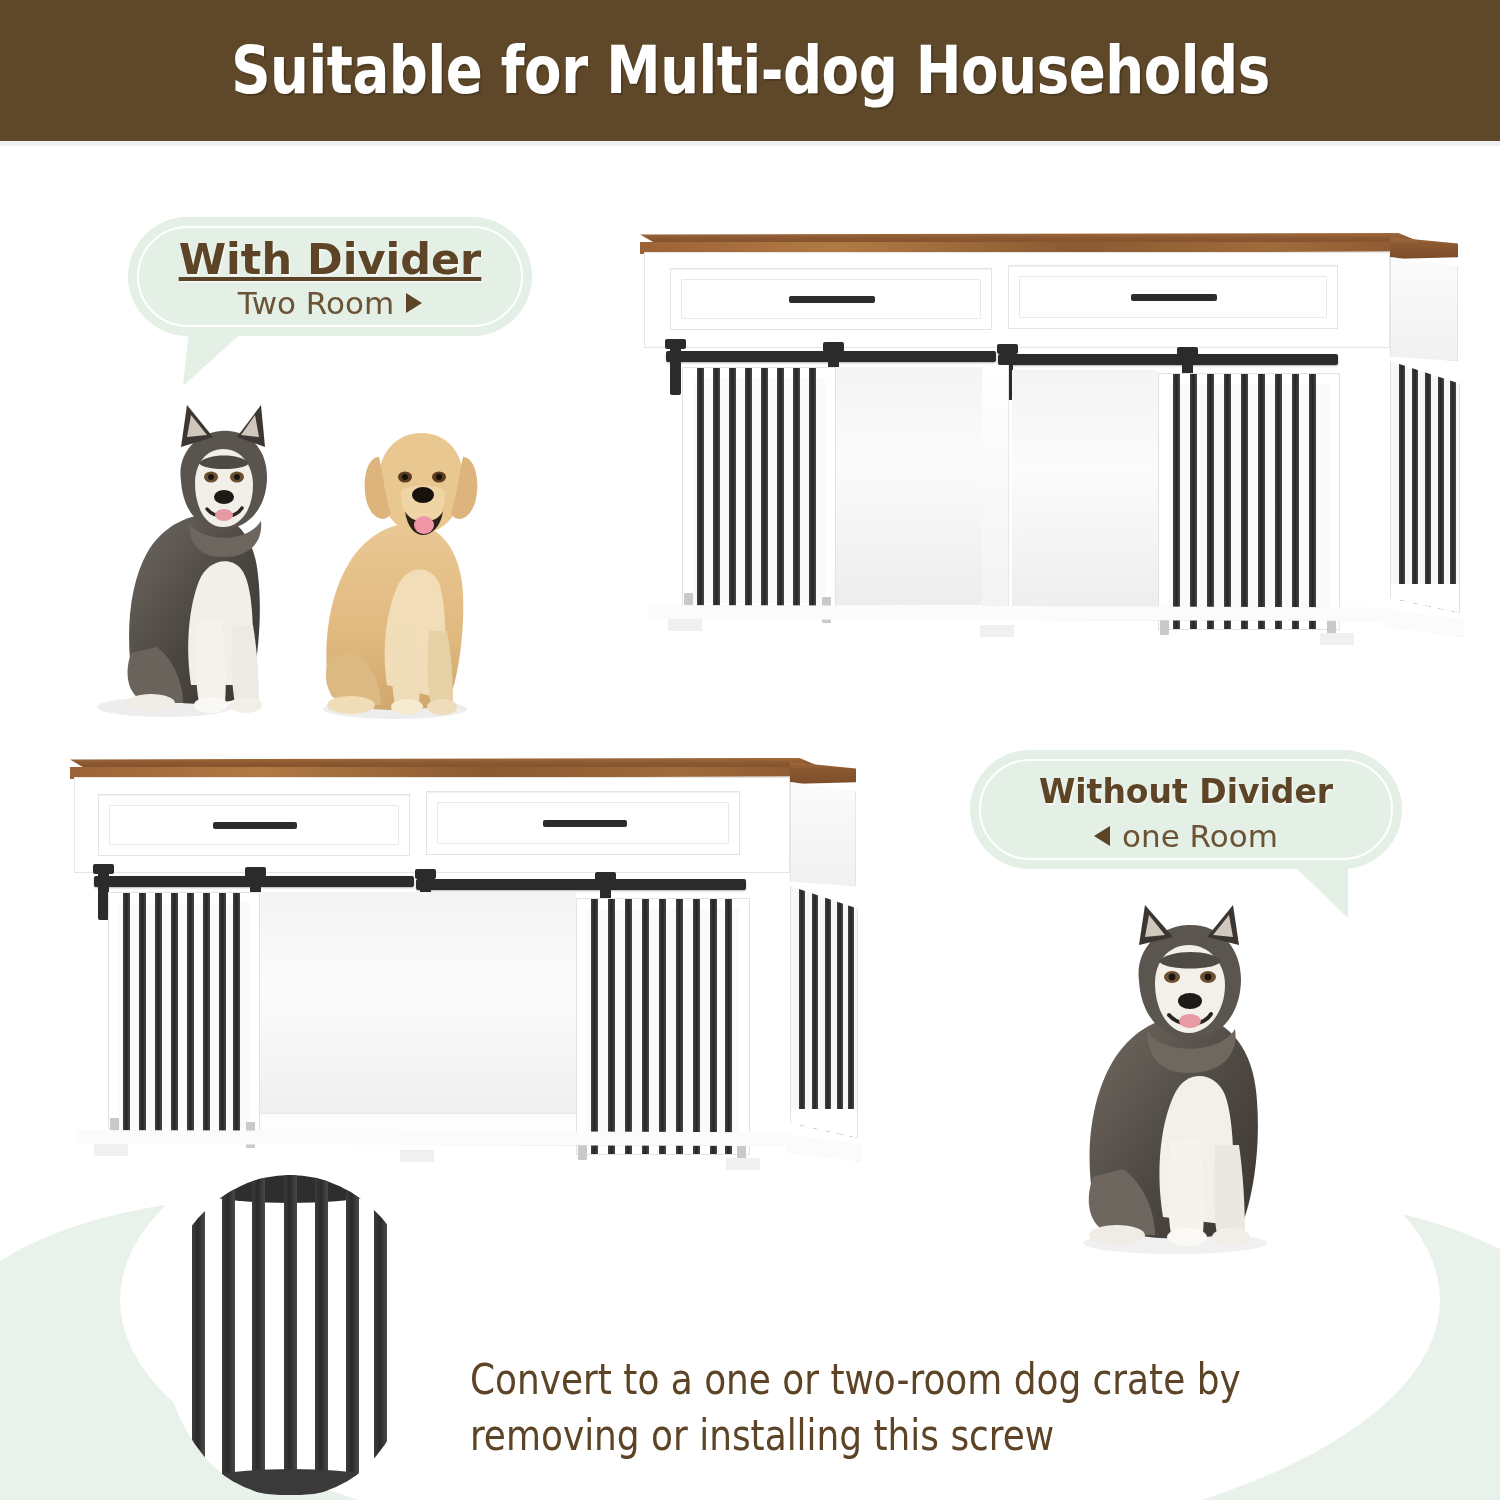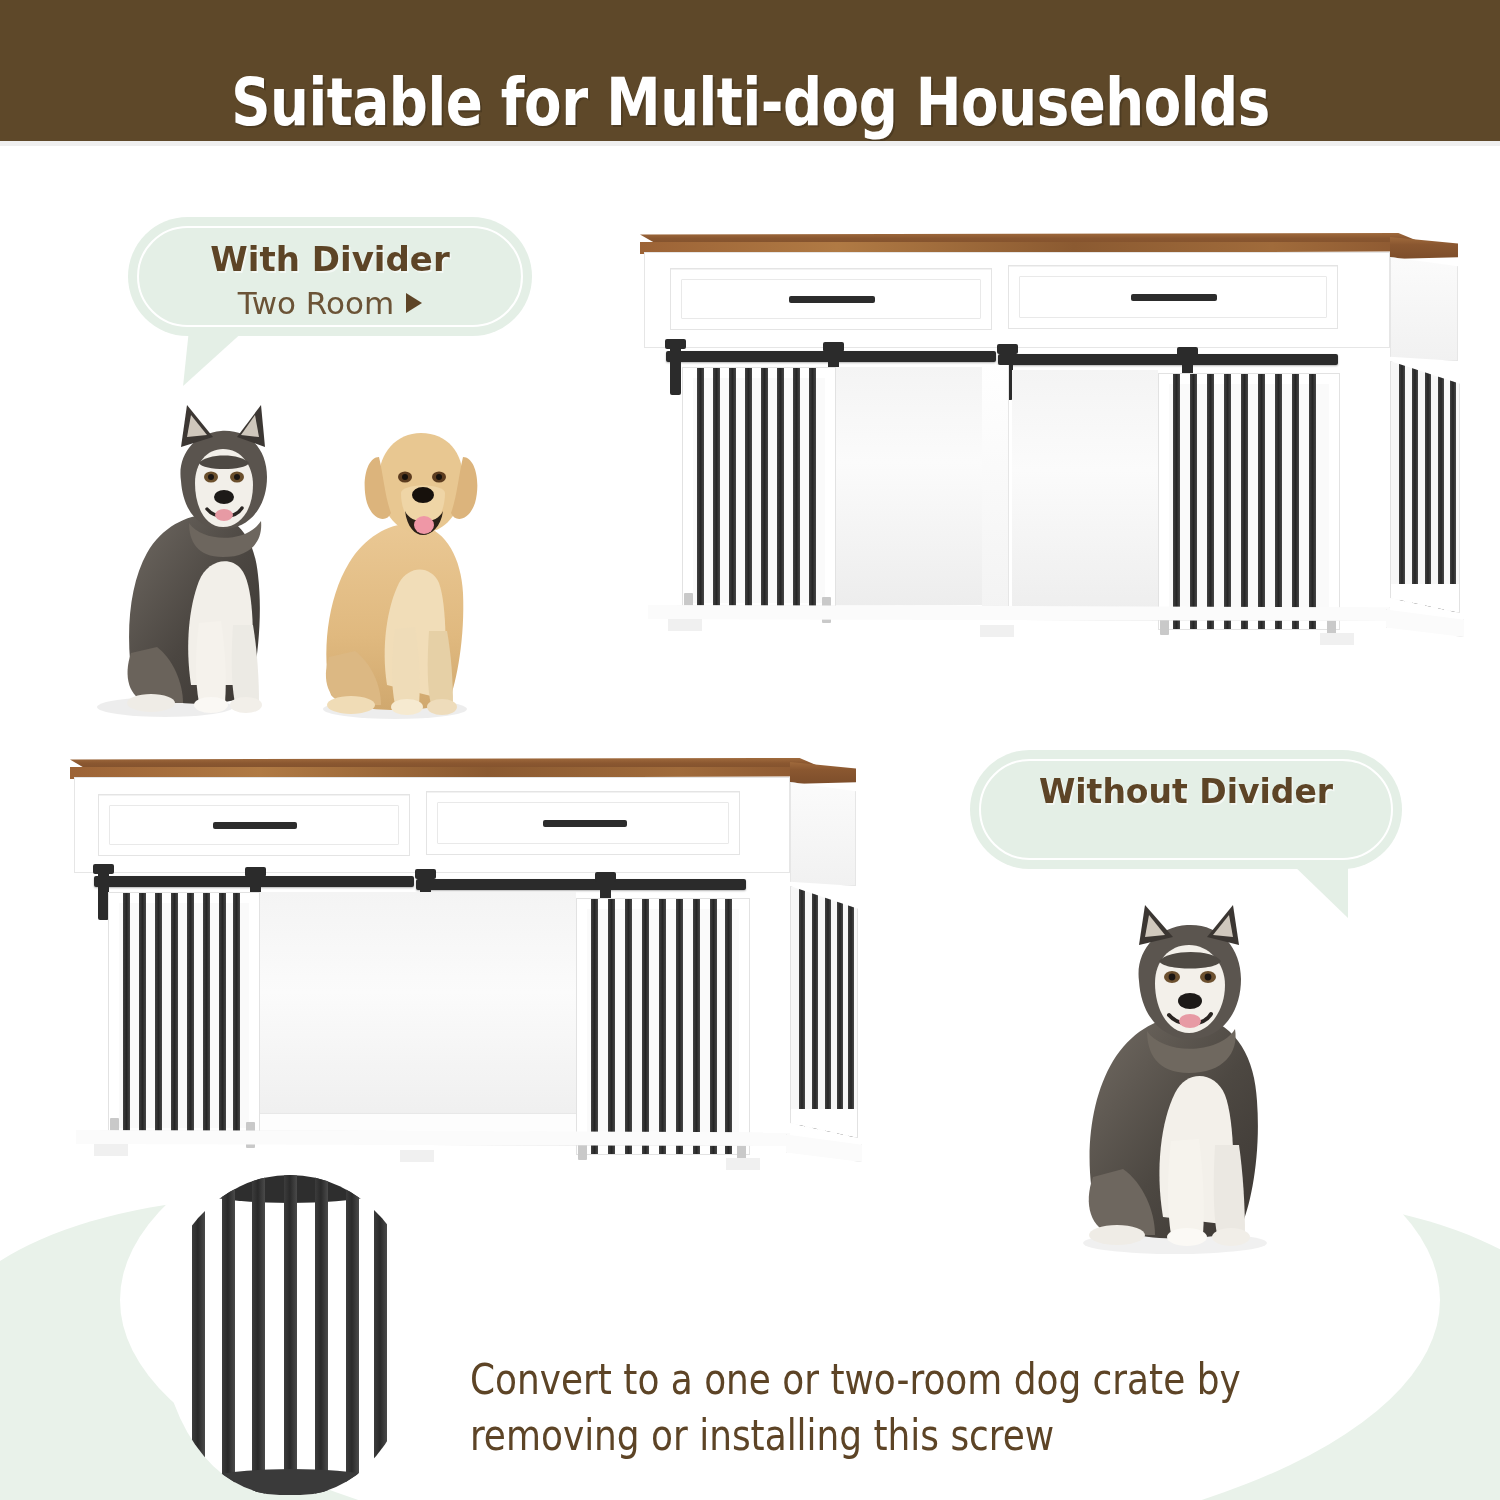--- a/index.html
+++ b/index.html
@@ -9,21 +9,21 @@
     font-family:"DejaVu Sans", sans-serif;
     overflow:hidden;
     position:relative;
   }
   #stage{position:absolute;left:0;top:0;width:1500px;height:1500px;overflow:hidden;background:#fff;}
 
   
   .header-banner{
     position:absolute;left:0;top:0;width:1500px;height:141px;
     background:#5e4829;
-    display:flex;align-items:flex-end;justify-content:center;
+    display:flex;align-items:center;justify-content:center;
   }
   .header-title{
     color:#ffffff;
     font-family:"DejaVu Sans Condensed","Liberation Sans Narrow","Liberation Sans",sans-serif;
     font-weight:bold;
     font-size:66px;
     letter-spacing:-0.5px;
     transform:scaleX(0.92);
     text-shadow:2px 2px 0 rgba(0,0,0,0.18);
     white-space:nowrap;
@@ -66,21 +66,21 @@
     font-family:"DejaVu Sans",sans-serif;
     font-weight:normal;
     margin-top:2px;
     display:flex;align-items:center;justify-content:center;gap:12px;
   }
   .tri{display:inline-block;width:0;height:0;}
   .tri-right{border-left:16px solid #5d4426;border-top:10px solid transparent;border-bottom:10px solid transparent;}
   .tri-left{border-right:16px solid #5d4426;border-top:10px solid transparent;border-bottom:10px solid transparent;}
 
   #bubble-with{left:128px;top:217px;width:404px;height:119px;}
-  #bubble-with .bubble-title{font-size:34px;line-height:48px;}
+  #bubble-with .bubble-title{font-size:43px;line-height:48px;text-decoration:underline;}
   #bubble-with .bubble-sub{font-size:31px;line-height:36px;}
   .tail-with{
     position:absolute;left:186px;top:330px;width:0;height:0;
     border-left:0 solid transparent;
     border-right:56px solid transparent;
     border-top:56px solid #e4efe6;
     transform:skewX(-6deg);
   }
 
   #bubble-without{left:970px;top:750px;width:432px;height:119px;}
@@ -494,20 +494,24 @@
         <span>Two Room</span>
         <span class="tri tri-right"></span>
       </div>
     </div>
   </div>
 
   <div class="tail-without"></div>
   <div class="bubble" id="bubble-without">
     <div class="bubble-inner">
       <div class="bubble-title">Without Divider</div>
+      <div class="bubble-sub">
+        <span class="tri tri-left"></span>
+        <span>one Room</span>
+      </div>
     </div>
   </div>
 
   <div class="caption">
     <div>Convert to a one or two-room dog crate by</div>
     <div>removing or installing this screw</div>
   </div>
 
 </div>
 

